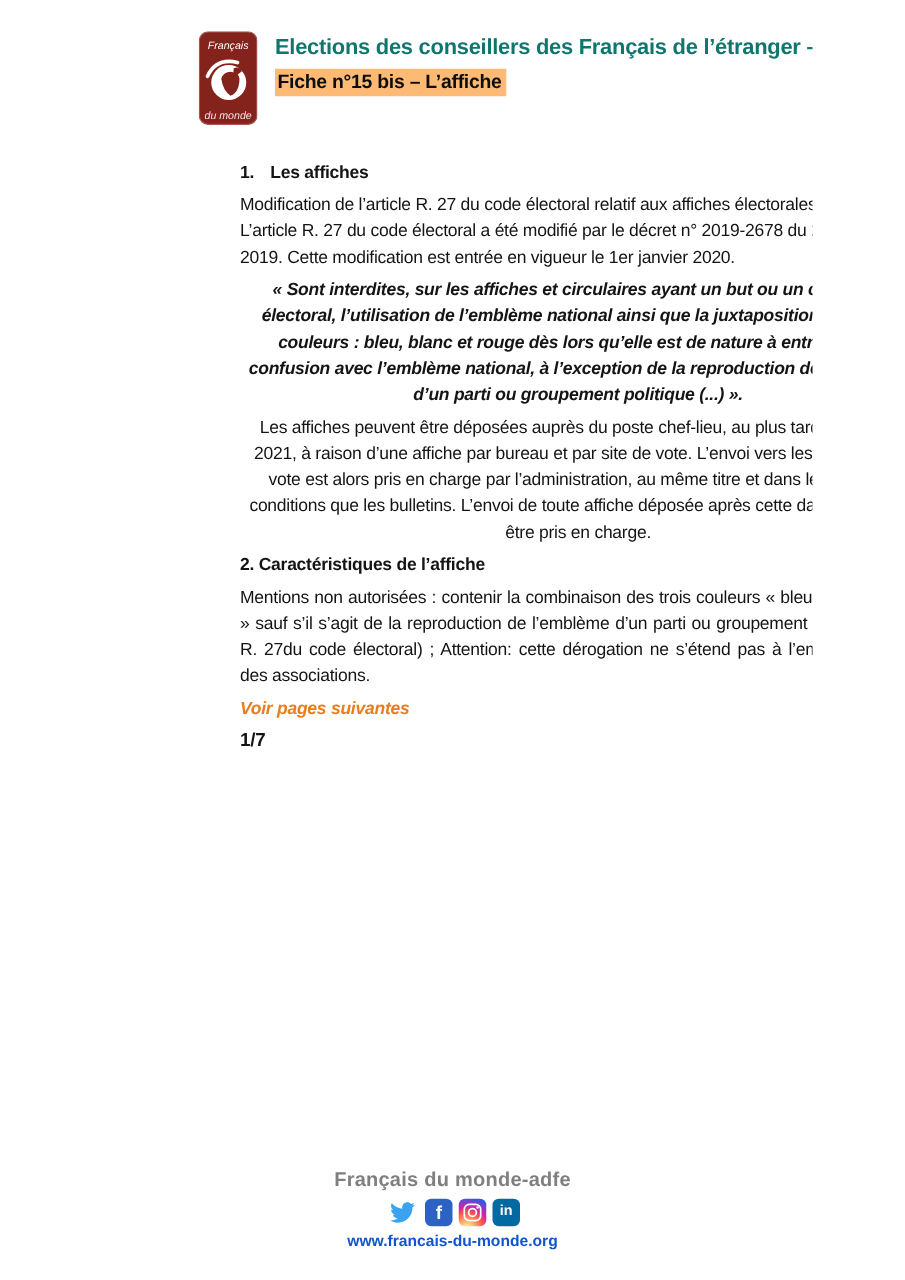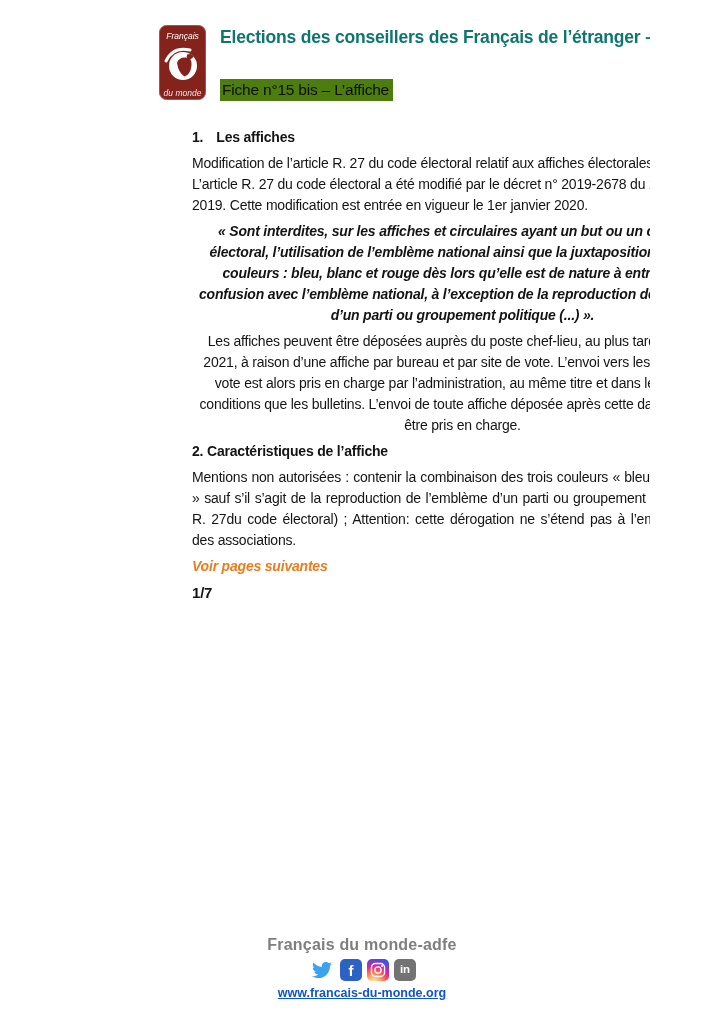--- a/index.html
+++ b/index.html
@@ -6,22 +6,22 @@
   .page{
     position:relative;width:576px;height:1024px;margin:0 auto;
     background:#ffffff;overflow:hidden;
     font-family:"Liberation Sans",sans-serif;color:#161616;
   }
   
   .header{position:absolute;left:85px;top:25px;display:flex;align-items:flex-start;}
   .logo{width:47px;height:75px;flex:0 0 auto;}
   .header-text{margin-left:14px;padding-top:2px;}
   .doc-title{font-size:17.5px;font-weight:bold;color:#0f766e;white-space:nowrap;letter-spacing:-0.2px;}
-  .doc-subtitle{display:inline-block;margin-top:31px;background:#4d7c0f;color:#0d0d0d;
-    font-size:15.5px;font-weight:normal;padding:2px 4px 2px 2px;letter-spacing:-0.2px;}
+  .doc-subtitle{display:inline-block;margin-top:7px;background:#fdba74;color:#0d0d0d;
+    font-size:15.5px;font-weight:bold;padding:2px 4px 2px 2px;letter-spacing:-0.2px;}
   
   .content{position:absolute;left:113px;top:122px;width:551px;
     font-size:14px;line-height:21px;letter-spacing:-0.2px;color:#141414;}
   .content p{margin:5px;}
   .heading{font-weight:bold;}
   .h1-num{display:inline-block;margin-right:13px;font-weight:bold;}
   .prelines{white-space:pre-line;}
   .justify{text-align:justify;}
   .quote{font-style:italic;font-weight:bold;}
   .bold{font-weight:bold;}
@@ -33,24 +33,24 @@
   
   .footer{position:absolute;left:0;right:0;top:936px;text-align:center;}
   .footer-org{font-size:16px;font-weight:bold;color:#7f7f7f;letter-spacing:0.2px;}
   .social{display:flex;justify-content:center;align-items:center;gap:5px;margin-top:4px;height:23px;}
   .icon-sq{width:22px;height:22px;border-radius:5px;display:flex;align-items:center;justify-content:center;
     box-sizing:border-box;cursor:pointer;}
   .tw{width:27px;height:22px;display:flex;align-items:center;justify-content:center;cursor:pointer;}
   .fb{background:#2d62c5;}
   .fb span{color:#fff;font-weight:bold;font-size:15px;line-height:1;transform:translateY(1px);}
   .ig{background:radial-gradient(circle at 30% 110%, #fdf497 0%, #fdf497 5%, #fd5949 45%, #d6249f 60%, #285aeb 90%);}
-  .li{background:#737373;}
+  .li{background:#0369a1;}
   .li span{color:#fff;font-weight:bold;font-size:11.5px;line-height:1;}
   .footer-link{display:inline-block;margin-top:5px;font-size:12.5px;font-weight:bold;
-    color:#1155cc;text-decoration:underline;cursor:pointer;}
+    color:#1155cc;cursor:pointer;}
 </style>
 </head>
 <body>
 
 <div class="page">
 
   <div class="header">
     <svg class="logo" viewBox="0 0 47 75">
       <rect x="0.5" y="0.5" width="46" height="74" rx="7" fill="#84221c" stroke="#a3554e" stroke-width="1"></rect>
       <text x="23.5" y="14" text-anchor="middle" font-size="8.5" font-style="italic" font-family="Liberation Sans, sans-serif" fill="#ffffff">Français</text>

